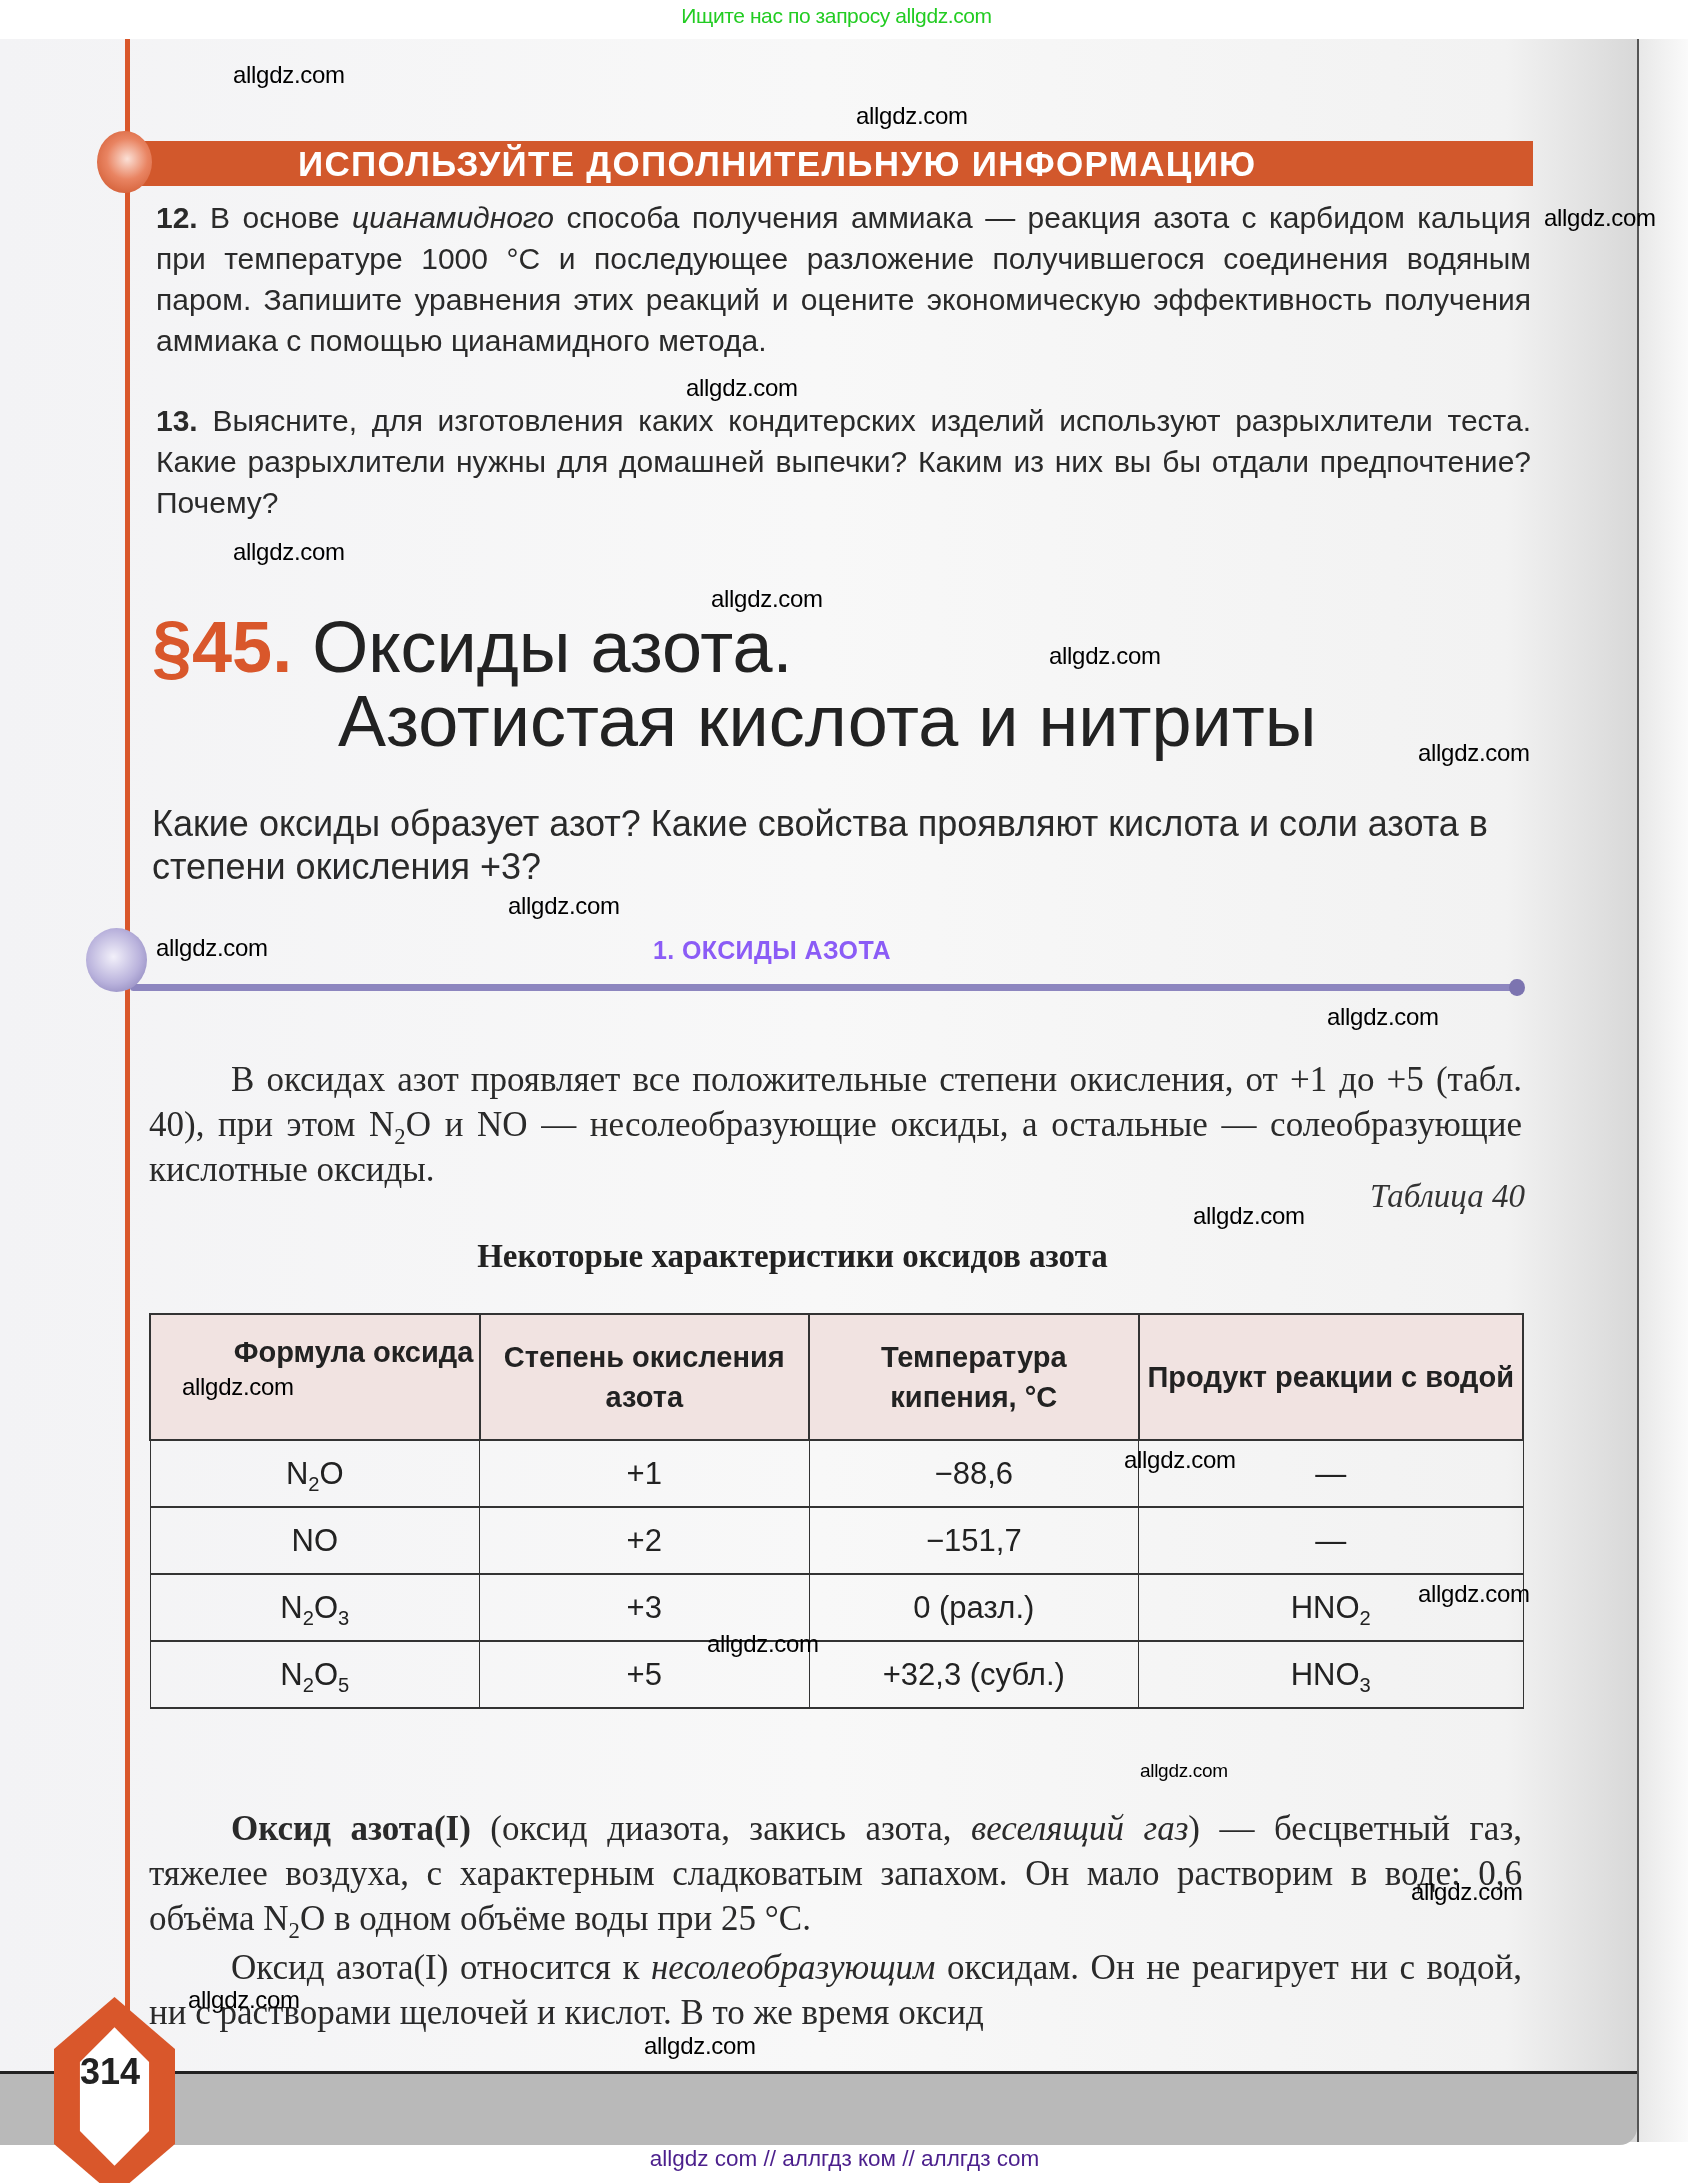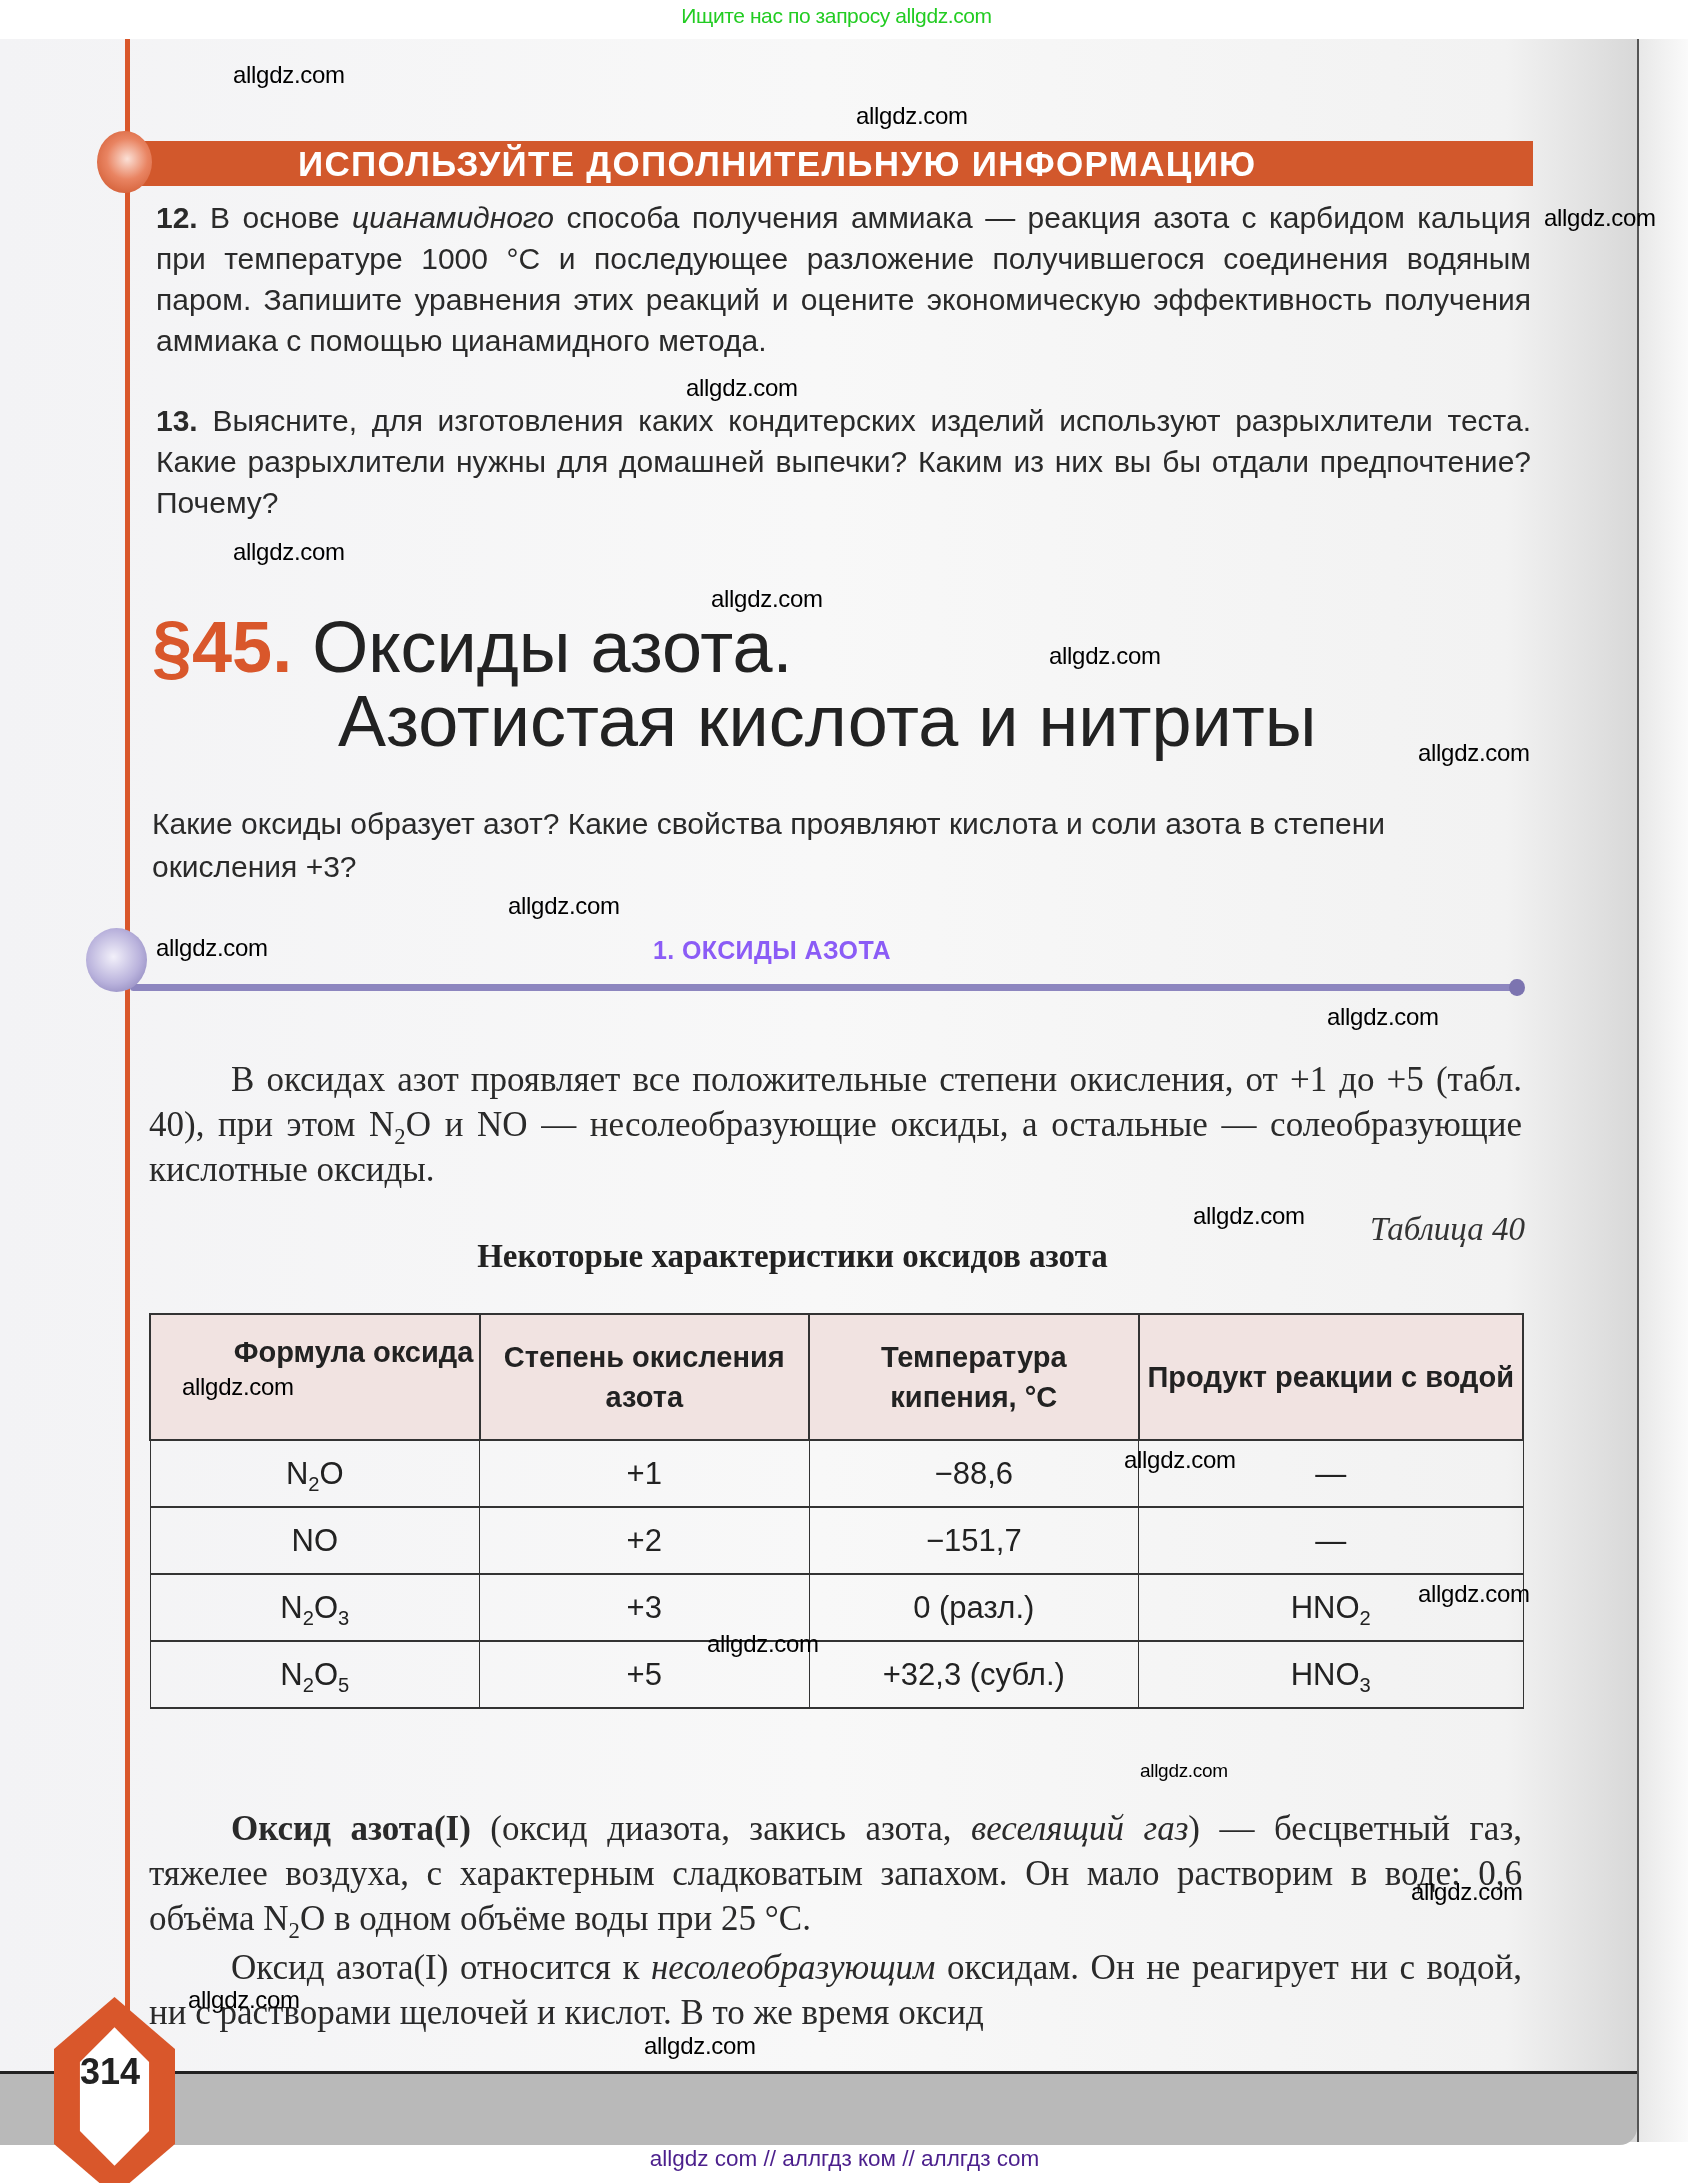--- a/index.html
+++ b/index.html
@@ -10,28 +10,28 @@
   .red-rule { position: absolute; left: 125px; top: 39px; width: 5.2px; height: 2023px; background: #d9572b; }
   .banner { position: absolute; left: 134px; top: 141px; width: 1399px; height: 45px; background: #d2582c; }
   .banner-ball { position: absolute; left: 97px; top: 131px; width: 55px; height: 62px; border-radius: 50%; background: radial-gradient(circle at 55% 45%, #fbe0d6 0%, #e98462 45%, #c94d22 100%); }
   .banner-text { position: absolute; left: 298px; top: 144px; color: #ffffff; font-weight: bold; font-size: 35px; letter-spacing: 1.3px; white-space: nowrap; }
   .task { position: absolute; left: 156px; width: 1375px; font-size: 30px; line-height: 41px; color: #2a2a2a; text-align: justify; }
   .task b { font-weight: bold; }
   .task i { font-style: italic; }
   .para-title { position: absolute; left: 152px; top: 610px; font-size: 72px; color: #222; line-height: 74px; }
   .para-num { color: #d9572b; font-weight: bold; }
   .para-title .line2 { display: block; padding-left: 186px; }
-  .intro-q { position: absolute; left: 152px; top: 802px; width: 1375px; font-size: 30px; line-height: 43px; color: #2a2a2a; }
+  .intro-q { position: absolute; left: 152px; top: 802px; width: 1375px; font-size: 36px; line-height: 43px; color: #2a2a2a; }
   .section-ball { position: absolute; left: 86px; top: 928px; width: 61px; height: 64px; border-radius: 50%; background: radial-gradient(circle at 45% 45%, #f2f0fa 0%, #b9b2dc 55%, #7c74b0 100%); }
   .section-line { position: absolute; left: 130px; top: 984px; width: 1384px; height: 7px; background: #8d86bf; border-radius: 3.5px; }
   .section-dot { position: absolute; left: 1509px; top: 979px; width: 15.6px; height: 17.3px; border-radius: 50%; background: #7c74b0; }
   .section-title { position: absolute; left: 653px; top: 936px; font-size: 25px; font-weight: bold; color: #8b5cf6; letter-spacing: 0.4px; }
   .body-text { position: absolute; left: 149px; width: 1373px; font-size: 35px; line-height: 45px; color: #2a2a2a; text-align: justify; font-family: "Liberation Serif", serif; }
   .indent { text-indent: 82px; margin-top: 32px; }
-  .table-label { position: absolute; right: 164px; top: 1178px; font-size: 33px; font-style: italic; color: #333; font-family: "Liberation Serif", serif; margin-top: 33px; }
+  .table-label { position: absolute; right: 164px; top: 1178px; font-size: 33px; font-style: italic; color: #333; font-family: "Liberation Serif", serif; }
   .table-caption { position: absolute; left: 0; width: 1689px; top: 1238px; text-align: center; font-size: 33px; font-weight: bold; color: #222; font-family: "Liberation Serif", serif; padding-left: 0; }
   .table-caption span { position: relative; left: -52px; }
   table.oxides { position: absolute; left: 149px; top: 1313px; width: 1375px; border-collapse: collapse; font-size: 31px; color: #222; }
   table.oxides th { background: #f1e3e1; font-weight: bold; height: 107px; line-height: 40px; border: 2.6px solid #333; font-size: 29px; padding: 0 5.2px; }
   table.oxides td { height: 63px; text-align: center; border-left: 1.7px solid #333; border-right: 1.7px solid #333; border-bottom: 2.6px solid #333; background: transparent; }
   table.oxides th:first-child { text-align: right; padding-left: 16px; vertical-align: top; padding-top: 17.3px; }
   table.oxides tr:last-child td { border-bottom: 2.6px solid #333; }
   sub { font-size: 0.65em; vertical-align: -0.35em; line-height: 0; }
   .bottom-band { position: absolute; left: 0; top: 2071px; width: 1637px; height: 71px; background: #b9b9b9; border-top: 3.5px solid #222; border-bottom-right-radius: 17.3px; }
   .page-hex { position: absolute; left: 54px; top: 1997px; width: 121px; height: 199px; }

